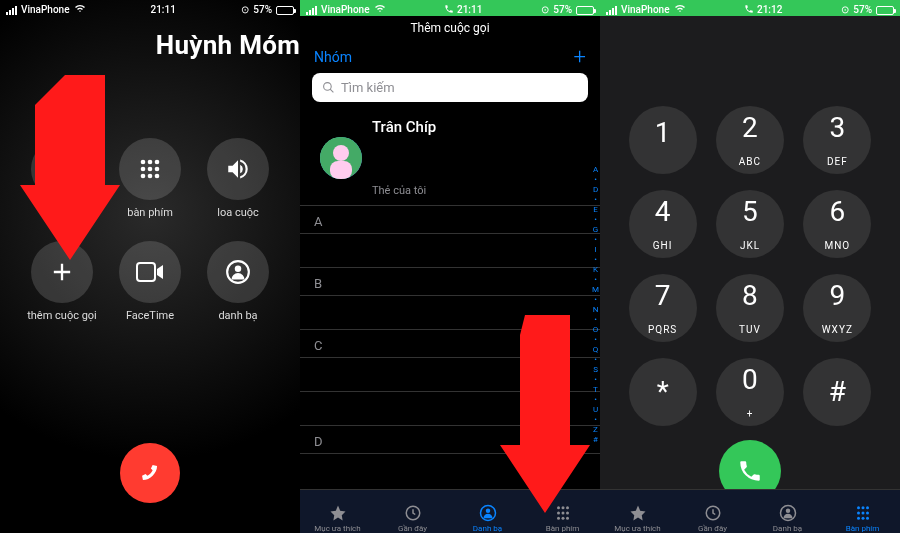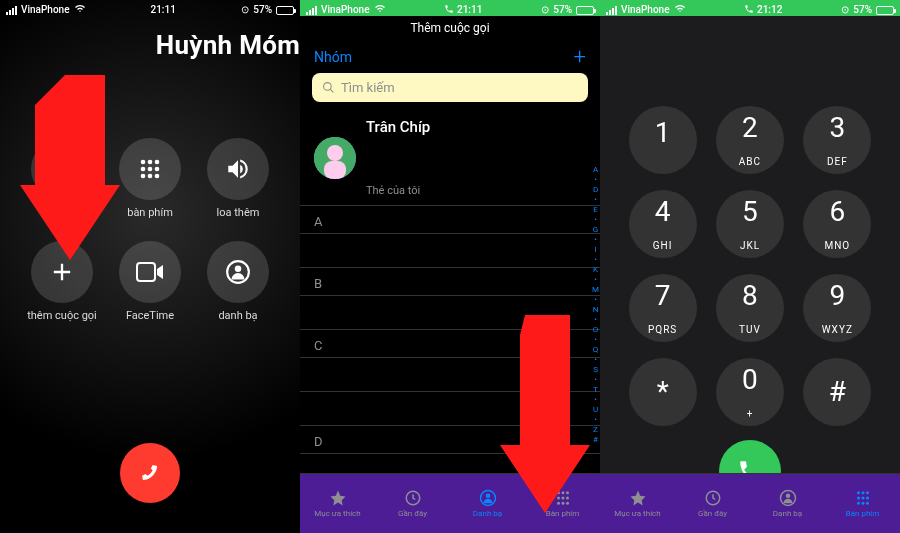--- a/index.html
+++ b/index.html
@@ -30,29 +30,29 @@
   .call-label { font-size: 11px; color: #ddd; }
   .end-call { width: 60px; height: 60px; border-radius: 50%; background: #ff3b30; display:flex;align-items:center;justify-content:center; position:absolute; bottom:30px; left:50%; transform:translateX(-50%); }
   .arrow { position: absolute; fill: #ff1a1a; }
 
   
   .nav-title { text-align: center; font-size: 12px; color: #fff; padding: 5px 0; }
   .nav-row { display: flex; justify-content: space-between; align-items: center; padding: 4px 14px; }
   .nav-link { color: #0a84ff; font-size: 14px; }
   .plus-blue { color: #0a84ff; font-size: 22px; font-weight: 300; }
   .h1 { font-size: 26px; font-weight: 700; padding: 4px 14px 8px; }
-  .search-bar { margin: 0 12px 8px; background: #fef9c3; border-radius: 8px; padding: 7px 10px; display: flex; align-items: center; gap: 6px; font-size: 13px; color: #8e8e93; }
-  .contact-row { display: flex; align-items: center; gap: 10px; padding: 8px 14px; border-bottom: 0.5px solid #333; }
+  .search-bar { margin: 0 12px 8px; background: #ffffff; border-radius: 8px; padding: 7px 10px; display: flex; align-items: center; gap: 6px; font-size: 13px; color: #8e8e93; }
+  .contact-row { display: flex; align-items: center; gap: 10px; padding: 8px 20px; border-bottom: 0.5px solid #333; }
   .avatar { width: 42px; height: 42px; border-radius: 50%; background: linear-gradient(135deg,#6fb,#39f 60%,#93f); display:flex;align-items:center;justify-content:center; overflow:hidden; }
   .avatar svg { width:100%; height:100%; }
   .contact-name { font-size: 15px; font-weight: 500; }
   .contact-sub { font-size: 11px; color: #8e8e93; margin-top: 48px; }
   .section-letter { font-size: 13px; color: #8e8e93; padding: 8px 14px 4px; border-bottom: 0.5px solid #333; background:#000; }
   .index-strip { position: absolute; right: 1px; top: 165px; display: flex; flex-direction: column; font-size: 8px; color: #0a84ff; line-height: 10px; text-align:center; }
-  .tab-bar { position: absolute; bottom: 0; left: 0; right: 0; height: 60px; background: #4c1d95; border-top: 0.5px solid #333; display: flex; }
+  .tab-bar { position: absolute; bottom: 0; left: 0; right: 0; height: 44px; background: #0f172a; border-top: 0.5px solid #333; display: flex; align-items: flex-end; }
   .tab { flex: 1; display: flex; flex-direction: column; align-items: center; justify-content: center; gap: 2px; font-size: 8px; color: #8e8e93; }
   .tab.active { color: #0a84ff; }
   .tab svg { width: 20px; height: 18px; }
 
   
   .keypad { margin-top: 90px; display: grid; grid-template-columns: repeat(3, 1fr); gap: 16px 14px; padding: 0 26px; justify-items: center; }
   .key { width: 68px; height: 68px; border-radius: 50%; background: #333334; display: flex; flex-direction: column; align-items: center; justify-content: center; }
   .key-num { font-size: 28px; font-weight: 400; color: #fff; line-height: 1; }
   .key-letters { font-size: 10px; letter-spacing: 1px; color: #fff; margin-top: 14px; }
   .call-green { width: 62px; height: 62px; border-radius: 50%; background: #34c759; display:flex;align-items:center;justify-content:center; grid-column: 2; margin-top: 4px;}
@@ -115,21 +115,21 @@
           </svg>
         </div>
       <div class="call-label">bàn phím</div>
     </div>
     <div class="call-btn">
       <div class="call-circle">
           <svg width="26" height="26" viewBox="0 0 24 24">
             <path fill="#fff" d="M3 9v6h4l5 5V4L7 9H3zm13.5 3a4.5 4.5 0 0 0-2.5-4v8a4.5 4.5 0 0 0 2.5-4zm-2.5-8.7v2.06A7 7 0 0 1 19 12a7 7 0 0 1-5 6.64v2.06A9 9 0 0 0 21 12a9 9 0 0 0-7-8.7z"></path>
           </svg>
         </div>
-      <div class="call-label">loa thêm</div>
+      <div class="call-label">loa cuộc</div>
     </div>
     <div class="call-btn">
       <div class="call-circle">
           <svg width="28" height="28" viewBox="0 0 24 24">
             <path fill="#fff" d="M11 5h2v6h6v2h-6v6h-2v-6H5v-2h6z"></path>
           </svg>
         </div>
       <div class="call-label">thêm cuộc gọi</div>
     </div>
     <div class="call-btn">

